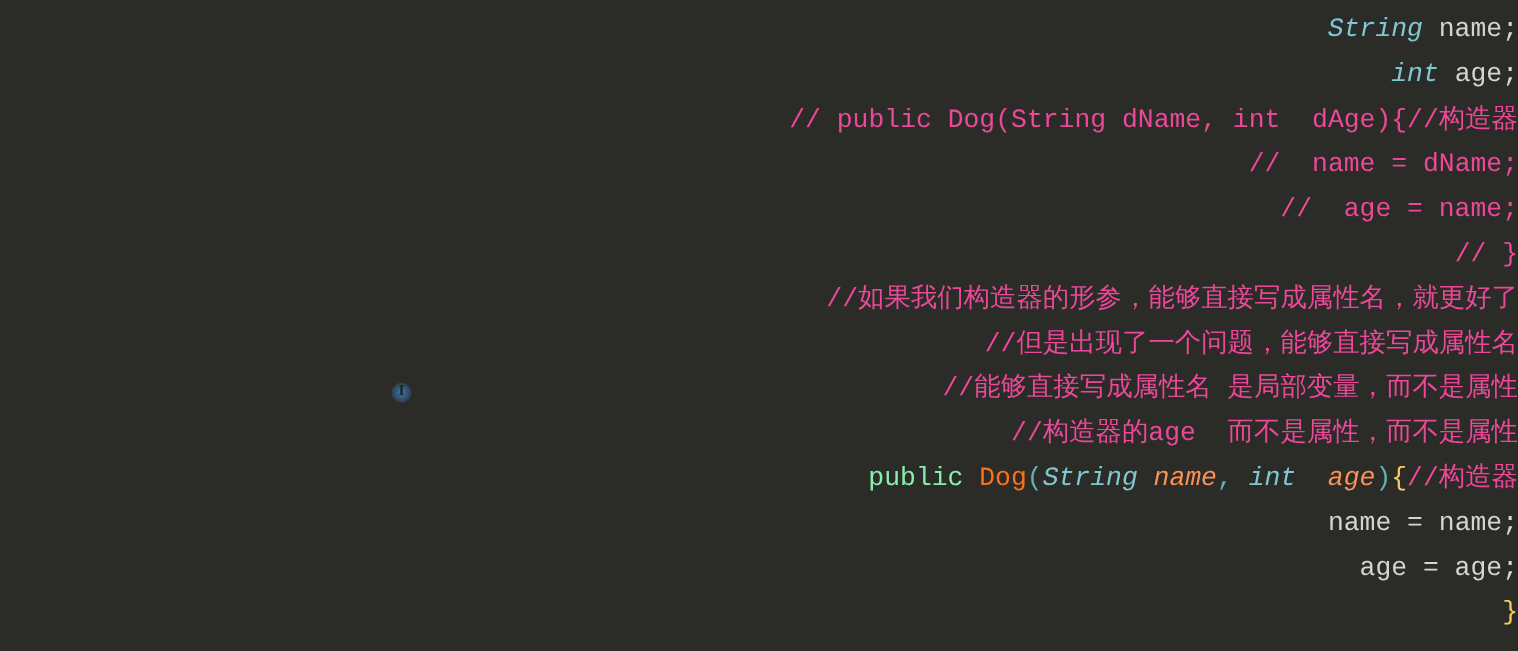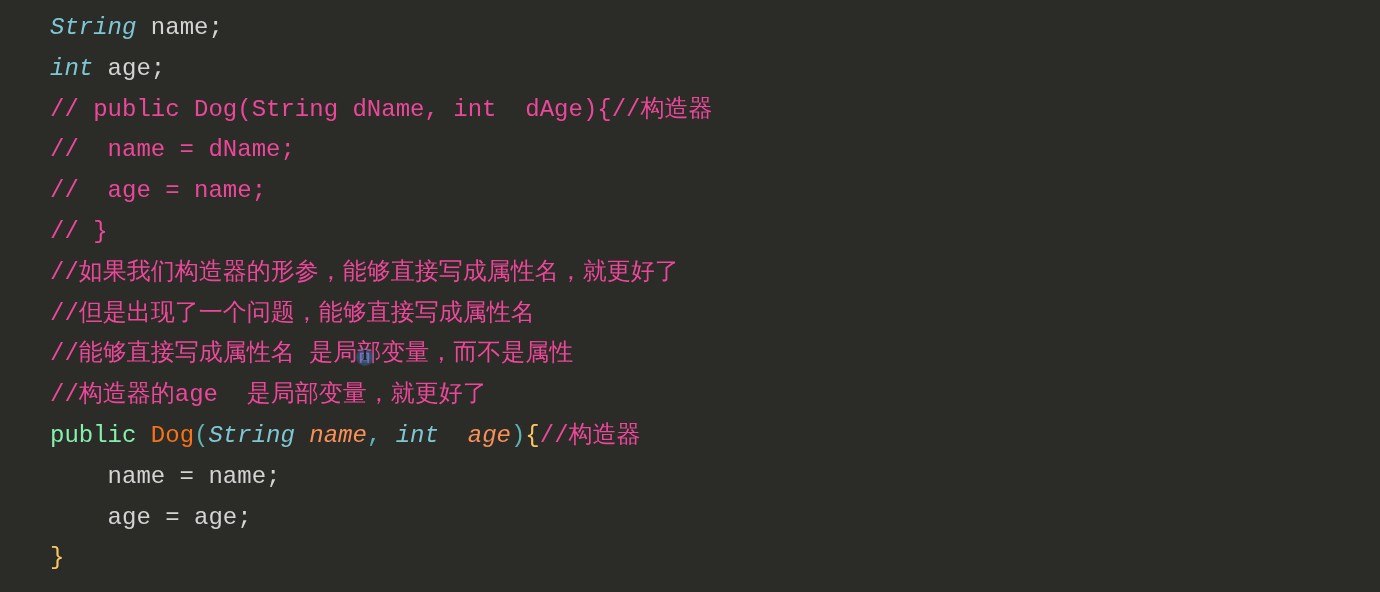--- a/index.html
+++ b/index.html
@@ -1,18 +1,19 @@
 <!DOCTYPE html>
 <html><head>
   <meta charset="utf-8">
   <style>
     * {
       margin: 0;
       padding: 0;
       box-sizing: border-box;
+      text-align: right;
     }
     body {
       background-color: #2b2b28;
       font-family: 'Consolas', 'Monaco', 'Courier New', monospace;
       font-size: 24px;
       line-height: 1.7;
       padding: 8px 0 0 50px;
       color: #d4d4d4;
       width: 1380px;
       height: 592px;
@@ -83,21 +84,21 @@
 <div class="line"><span class="comment">//  age = name;</span></div>
 
 <div class="line"><span class="comment">// }</span></div>
 
 <div class="line"><span class="comment">//如果我们构造器的形参，能够直接写成属性名，就更好了</span></div>
 
 <div class="line"><span class="comment">//但是出现了一个问题，能够直接写成属性名</span></div>
 
 <div class="line"><span class="comment">//能够直接写成属性名 是局部变量，而不是属性</span></div>
 
-<div class="line"><span class="comment">//构造器的age  是局部变量，就更好了</span></div>
+<div class="line"><span class="comment">//构造器的age  而不是属性，而不是属性</span></div>
 
 <div class="line"><span class="keyword">public</span><span> </span><span class="class-name">Dog</span><span class="paren">(</span><span class="type-italic">String</span><span> </span><span class="param-name">name</span><span class="paren">, </span><span class="type-italic">int</span><span>  </span><span class="param-name">age</span><span class="paren">)</span><span class="brace">{</span><span class="comment">//构造器</span></div>
 
 <div class="line"><span class="identifier">    name = name;</span></div>
 
 <div class="line"><span class="identifier">    age = age;</span></div>
 
 <div class="line"><span class="brace">}</span></div>
 
 <div class="cursor" style="left: 356px; top: 348px;">

